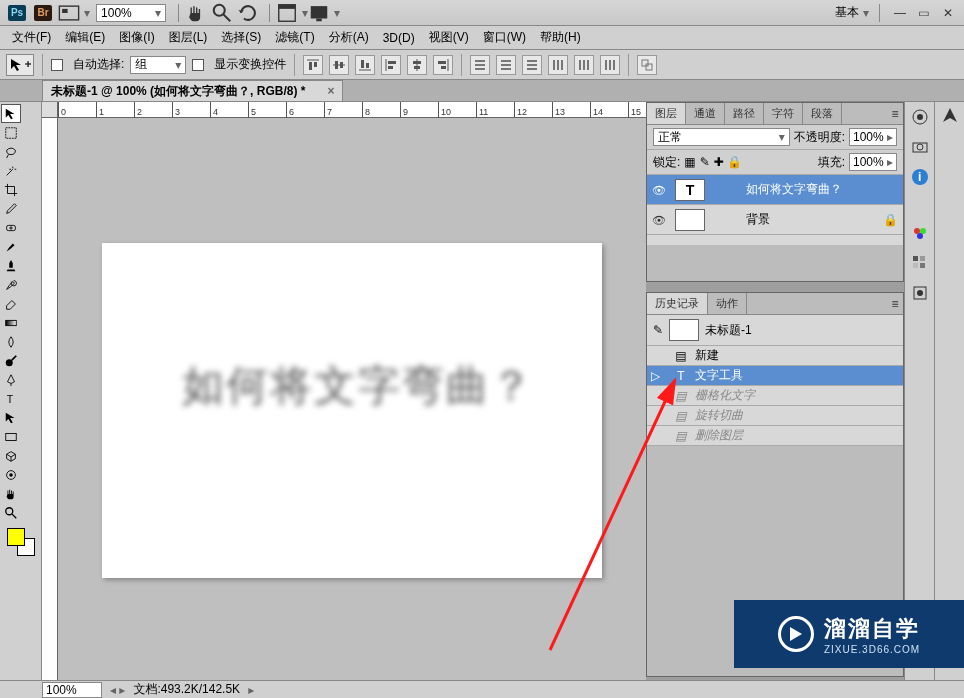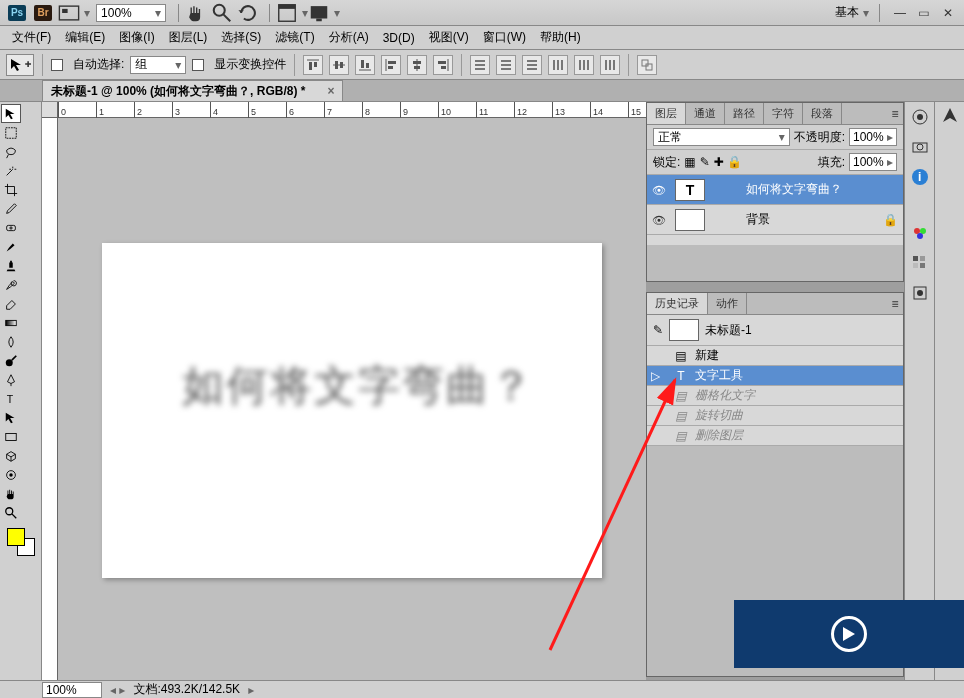--- a/index.html
+++ b/index.html
@@ -700,13 +700,17 @@
     </defs>
   <line x1="170" y1="280" x2="295" y2="10" stroke="#ff1a1a" stroke-width="3" marker-end="url(#ah)"></line>
 </svg>
 
 <div class="watermark">
   <div class="play">
       <svg viewBox="0 0 12 14" width="12" height="14">
         <path d="M0 0 L12 7 L0 14 Z" fill="#fff"></path>
       </svg>
     </div>
+  <div class="txt">
+    <div class="big">溜溜自学</div>
+    <div class="sm">ZIXUE.3D66.COM</div>
+  </div>
 </div>
 
 </body></html>

